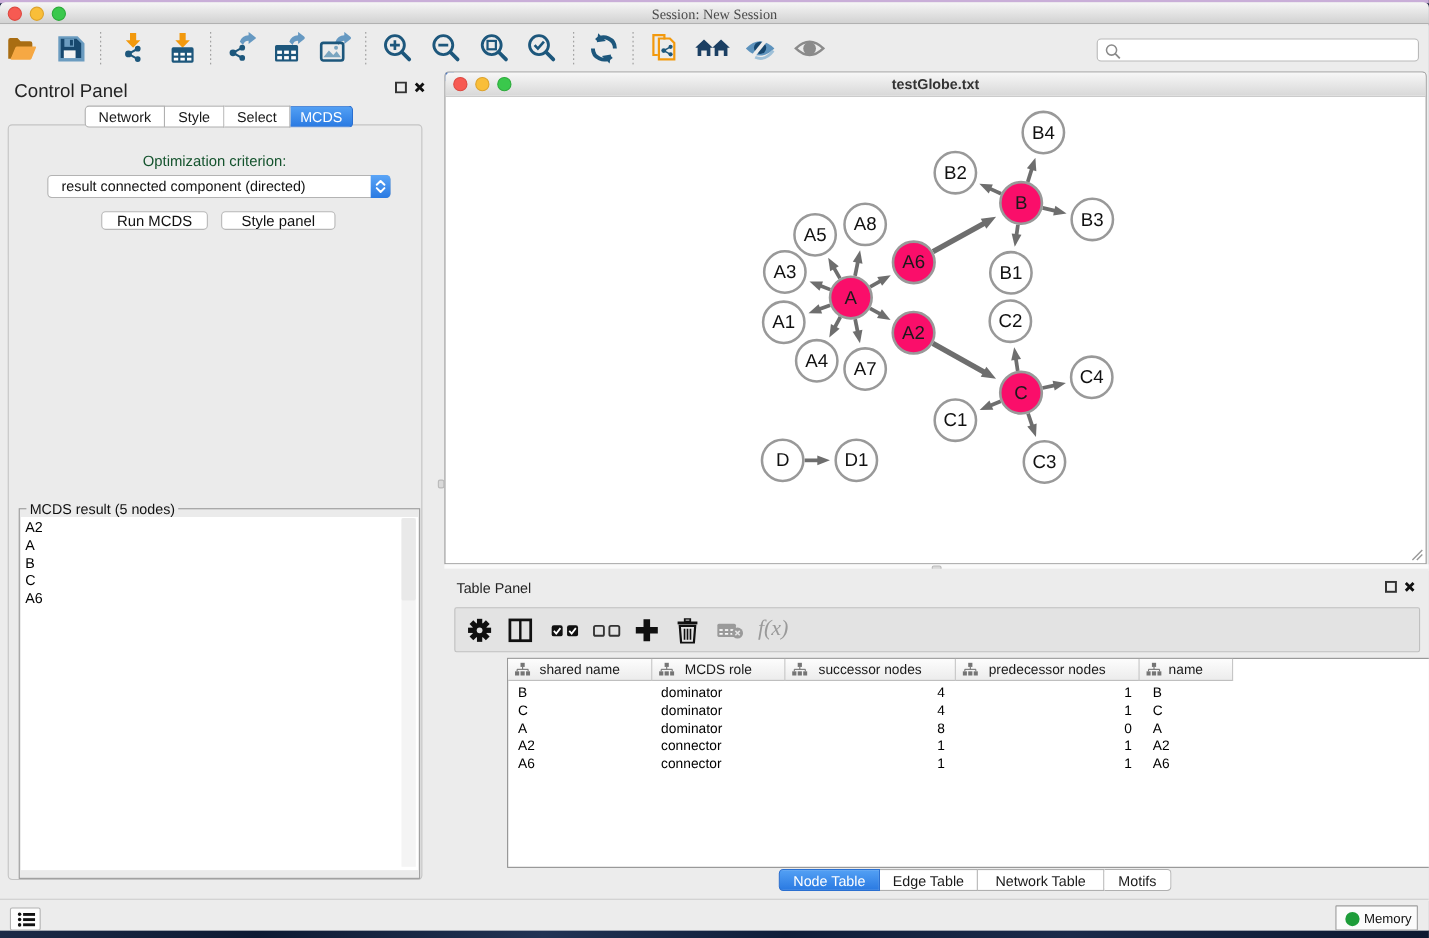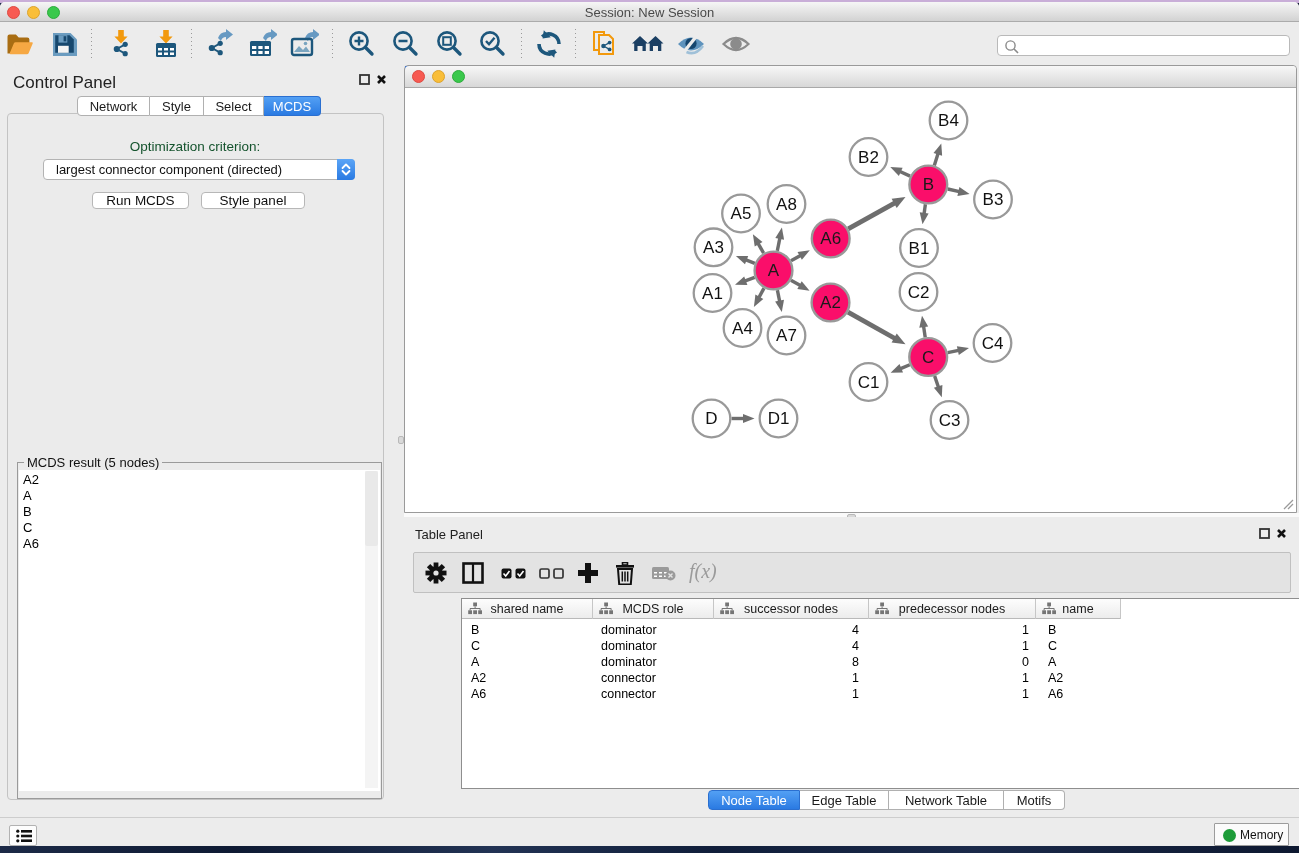--- a/index.html
+++ b/index.html
@@ -5,21 +5,21 @@
 * { margin:0; padding:0; box-sizing:border-box; }
 html,body { width:1299px; height:853px; overflow:hidden; }
 body { font-family:"Liberation Sans", sans-serif; background:linear-gradient(90deg,#1c2a47 0%,#0e1a33 18%,#223354 38%,#101e3a 55%,#1b2a4a 75%,#0d1830 100%); position:relative; }
 .abs { position:absolute; }
 
 
 #deskTop { left:0; top:0; width:1299px; height:3px; background:#c9aed8; }
 #app { left:0; top:2px; width:1299px; height:844px; background:#ececec; border-radius:5px 5px 0 0; overflow:hidden; }
 
 
-#titlebar { left:0; top:0; width:1299px; height:20px; background:linear-gradient(#f6f6f6,#d2d2d2); border-bottom:1px solid #ababab; border-radius:5px 5px 0 0; }
+#titlebar { left:0; top:0; width:1299px; height:20px; background:linear-gradient(#f6f6f6,#d2d2d2); border-bottom:1px solid #ababab; border-radius:5px 5px 0 0;font-family:Liberation Serif, serif; }
 .tl { position:absolute; width:13px; height:13px; border-radius:50%; top:4px; }
 #titlebar .t1 { left:7px; background:#f75a52; border:1px solid #dd4a42; }
 #titlebar .t2 { left:27px; background:#f9be39; border:1px solid #ddA32c; }
 #titlebar .t3 { left:47px; background:#3ac84c; border:1px solid #2dab3c; }
 #titleTxt { width:100%; text-align:center; top:3px; font-size:13px; color:#4a4a4a; }
 
 
 #toolbar { left:0; top:21px; width:1299px; height:42px; background:#ececec; }
 .tbi { position:absolute; top:7px; }
 .tbsep { position:absolute; top:6px; width:1px; height:30px; background-image:linear-gradient(#9a9a9a 33%, rgba(0,0,0,0) 0%); background-size:1px 4px; }
@@ -229,21 +229,21 @@
         <path d="M2 2 L9 9 M9 2 L2 9" stroke="#111" stroke-width="2.6"></path>
       </svg>
     <div class="abs" id="cpBody"></div>
     <div class="abs tabs" id="cpTabs">
       <div class="tab first" style="width:73px">Network</div>
       <div class="tab" style="width:54px">Style</div>
       <div class="tab" style="width:60px">Select</div>
       <div class="tab sel last" style="width:57px">MCDS</div>
     </div>
     <div class="abs" id="optLabel">Optimization criterion:</div>
-    <div class="abs" id="combo">largest connector component (directed)</div>
+    <div class="abs" id="combo">result connected component (directed)</div>
     <div class="abs" id="comboBtn">
         <svg class="abs" style="left:3px;top:3px" width="12" height="15" viewBox="0 0 12 15">
           <path d="M2.5 6 L6 2.5 L9.5 6 M2.5 9 L6 12.5 L9.5 9" fill="none" stroke="#fff" stroke-width="1.8" stroke-linecap="round" stroke-linejoin="round"></path>
         </svg>
       </div>
     <div class="abs pbtn" style="left:92px; top:127px; width:97px; line-height:15px; height:17px;">Run MCDS</div>
     <div class="abs pbtn" style="left:201px; top:127px; width:104px; line-height:15px; height:17px;">Style panel</div>
     <div class="abs" id="fieldset"></div>
     <div class="abs" id="legend">MCDS result (5 nodes)</div>
     <div class="abs" id="mlist">
@@ -256,20 +256,21 @@
   <div class="abs" id="deskmid"></div>
 
   <div class="abs" id="gwin">
     <svg class="abs" style="left:0;top:0" width="8" height="8">
         <path d="M0 0 h8 L0 8 z" fill="#4a78c2"></path>
       </svg>
       <div class="abs" id="gtitle">
       <div class="tl t1"></div>
         <div class="tl t2"></div>
         <div class="tl t3"></div>
+      <div class="abs txt">testGlobe.txt</div>
     </div>
     <svg class="abs" style="left:1px; top:23px;" width="891" height="424" viewBox="405 88 891 424">
     <line x1="753.7" y1="276.4" x2="742.9" y2="280.4" stroke="#6e6e6e" stroke-width="3.4"></line>
         <polygon points="734.0,283.7 743.2,275.5 746.4,283.9" fill="#6e6e6e"></polygon>
     <line x1="789.9" y1="279.3" x2="800.3" y2="285.1" stroke="#6e6e6e" stroke-width="3.4"></line>
         <polygon points="808.6,289.8 796.3,288.0 800.7,280.2" fill="#6e6e6e"></polygon>
     <line x1="753.8" y1="262.3" x2="743.7" y2="258.4" stroke="#6e6e6e" stroke-width="3.4"></line>
         <polygon points="734.9,255.0 747.2,254.9 744.0,263.3" fill="#6e6e6e"></polygon>
     <line x1="763.0" y1="287.1" x2="757.4" y2="297.5" stroke="#6e6e6e" stroke-width="3.4"></line>
         <polygon points="752.9,305.9 754.4,293.6 762.3,297.9" fill="#6e6e6e"></polygon>

